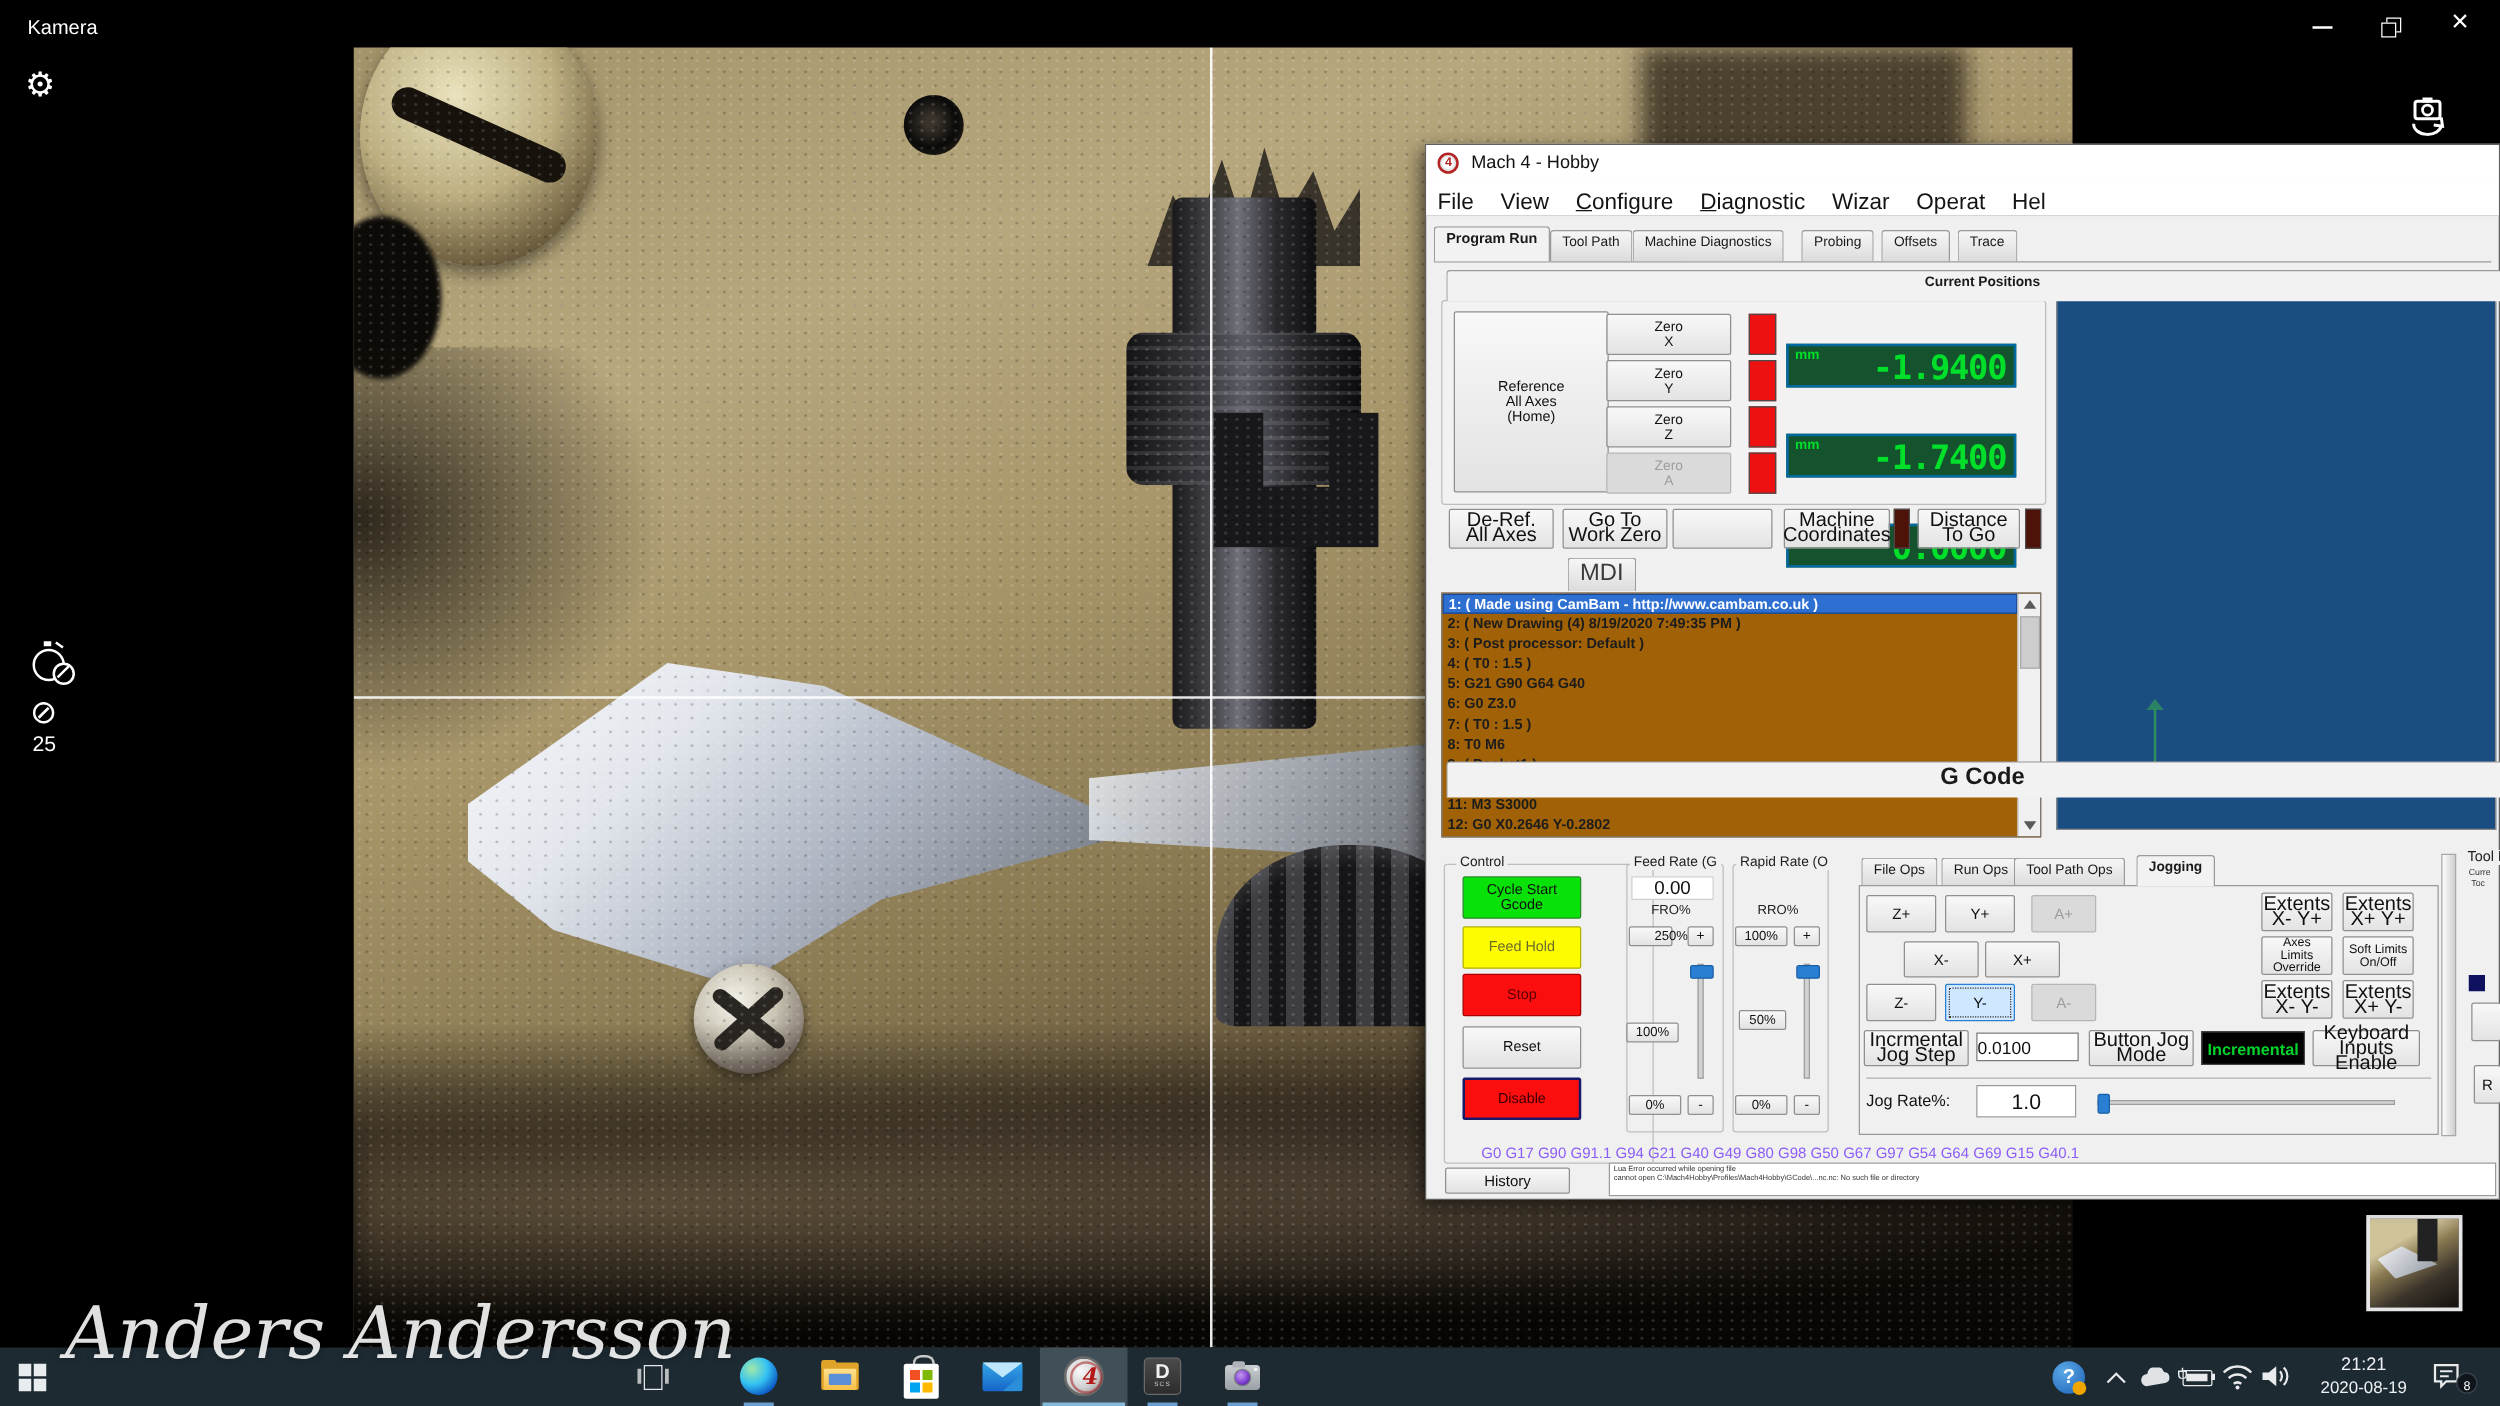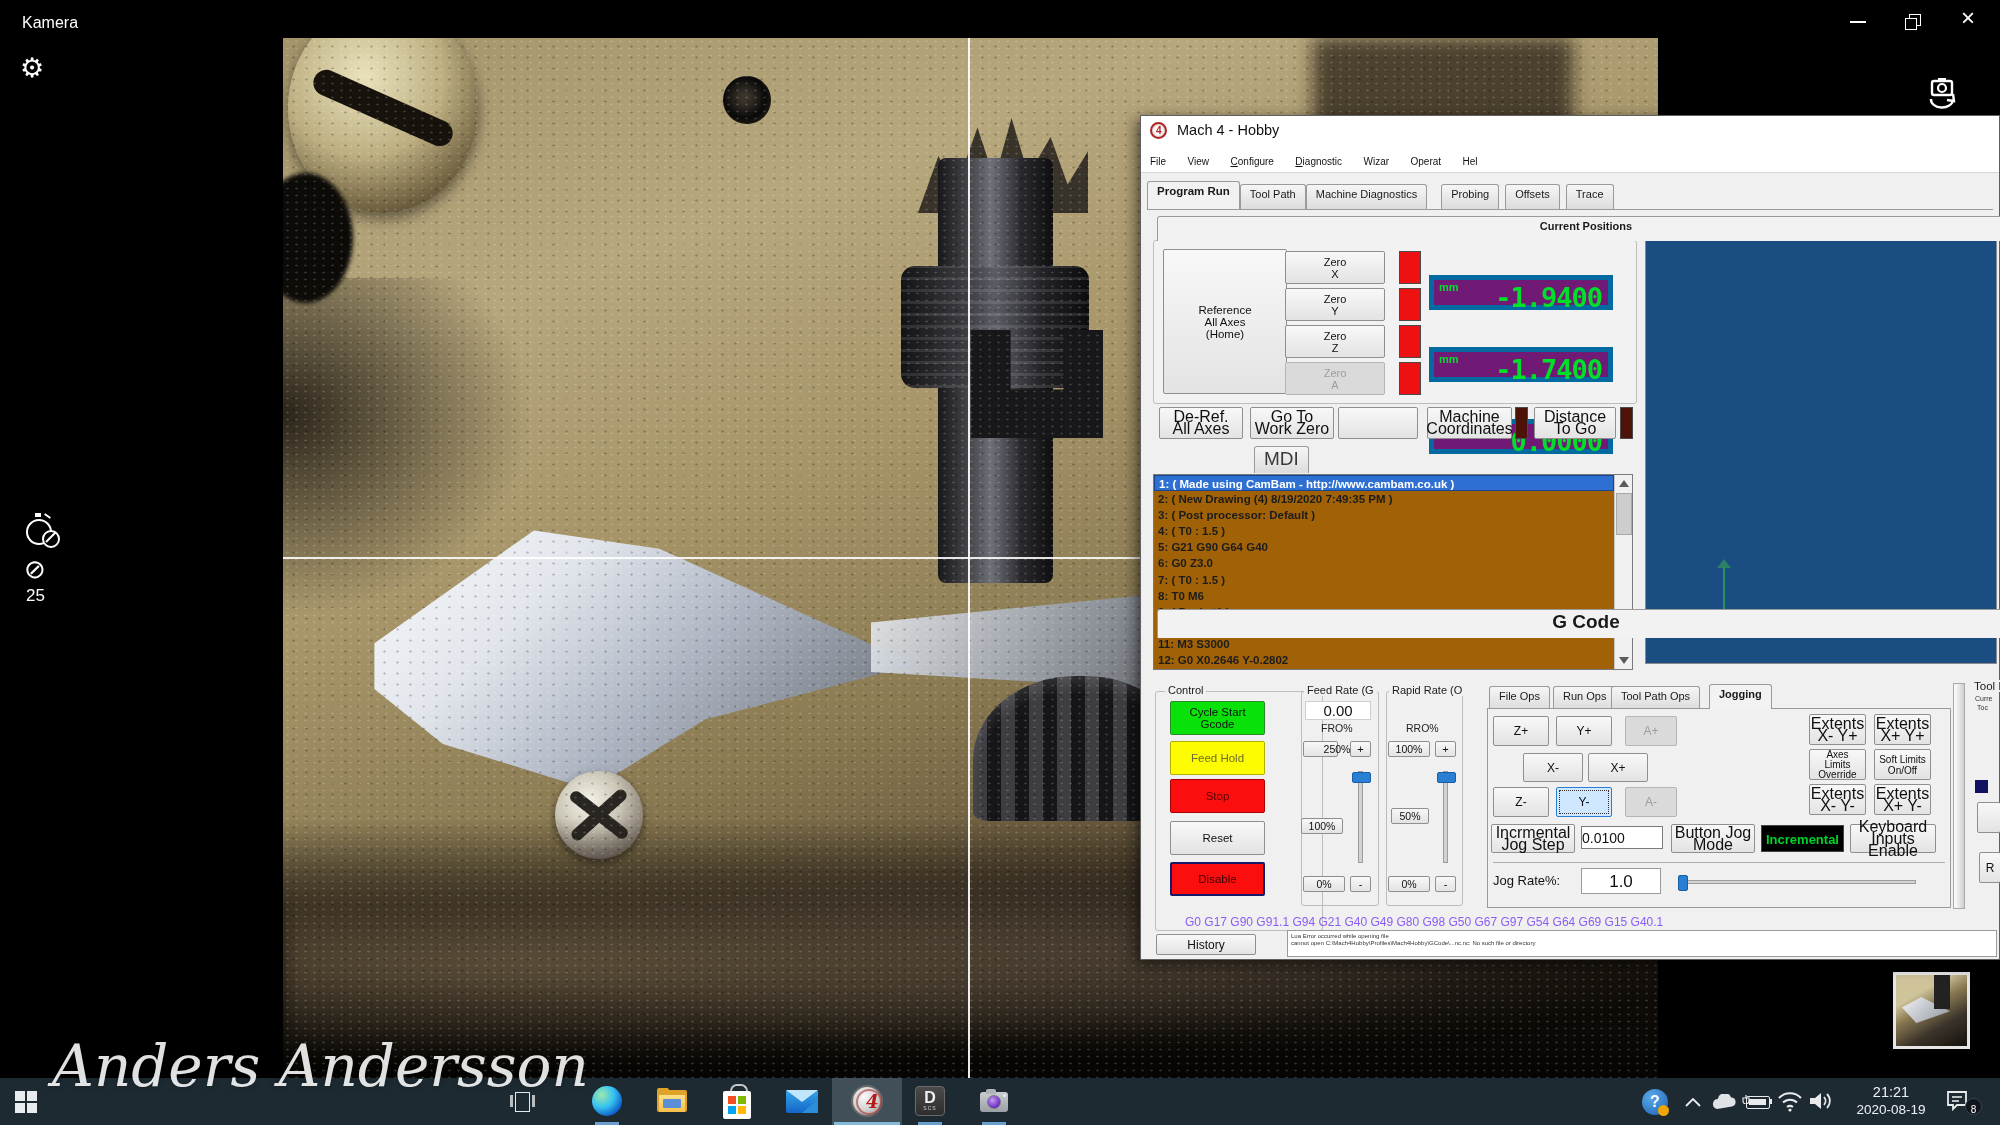--- a/index.html
+++ b/index.html
@@ -18,25 +18,25 @@
     display:flex;flex-direction:column;align-items:center;justify-content:center;text-align:center;
     font-size:11px;color:#101010;line-height:12px;box-sizing:border-box;}
   .wbtn.dis{color:#9d9d9d;background:#dadada;border-color:#b5b5b5;}
   .grp{border:1px solid #bdbdbd;border-radius:3px;box-sizing:border-box;}
   .grplbl{background:#f0f0f0;padding:0 3px;font-size:11px;color:#202020;white-space:nowrap;}
   .tab{background:linear-gradient(#f6f6f6,#dcdcdc);border:1px solid #9a9a9a;border-bottom:none;
     border-radius:3px 3px 0 0;font-size:11px;color:#1a1a1a;display:flex;align-items:flex-start;justify-content:center;
     padding:3px 9px 0 9px;box-sizing:border-box;}
   .tab.active{background:#f2f2f2;font-weight:bold;position:relative;z-index:2;}
   .led{border:1px solid #4a4a4a;box-sizing:border-box;}
-  .dro{background:#701a75;border:5px solid #0369a1;box-sizing:border-box;position:relative;}
+  .dro{background:#14532d;border:2px solid #0369a1;box-sizing:border-box;position:relative;}
   .droval{position:absolute;right:6px;top:2px;font-family:"DejaVu Sans Mono",monospace;font-weight:bold;
     font-size:27px;color:var(--dro-green);letter-spacing:-1px;}
   .drounit{position:absolute;left:5px;top:1px;font-size:11px;font-weight:bold;color:var(--dro-green);}
-  .menu-item{display:inline-block;margin-right:17px;font-size:10px;color:#141414;text-align:right;}
+  .menu-item{display:inline-block;margin-right:17px;font-size:18px;color:#141414;text-align:right;}
   .menu-item.mnemonic::first-letter{text-decoration:underline;}
   .gline{height:16.1px;line-height:16px;font-size:11.5px;font-weight:bold;color:#1c1c1c;
     padding-left:4px;white-space:nowrap;overflow:hidden;}
   .gline.sel{background:var(--selected-blue);color:#fff;border:1px solid #17458f;box-sizing:border-box;}
   .sld-track{background:#d2d2d2;border:1px solid #9d9d9d;box-sizing:border-box;}
   .sld-thumb{background:#2a7fd4;border:1px solid #185fa6;border-radius:2px;}
   .tray-ico{display:flex;align-items:center;justify-content:center;}
   .twoline{font-size:16px;line-height:12px;}
 </style>
 </head>

